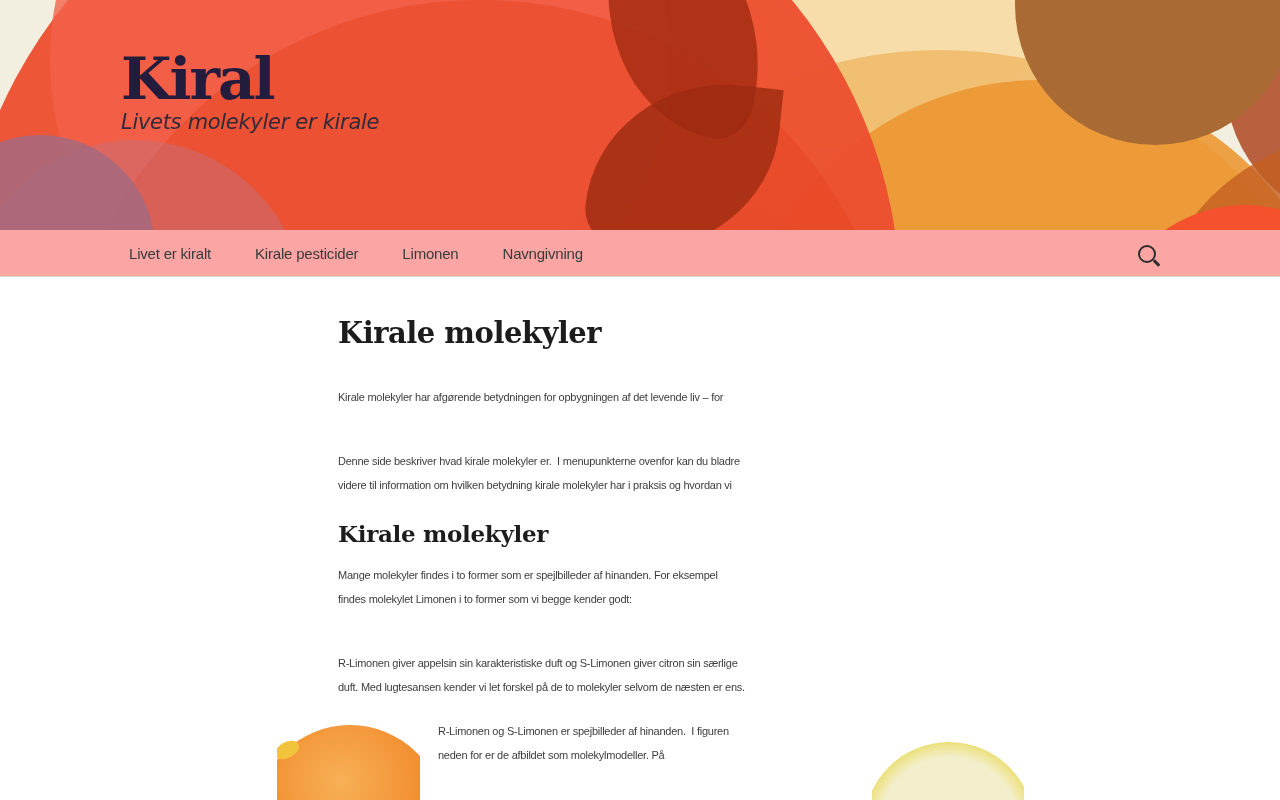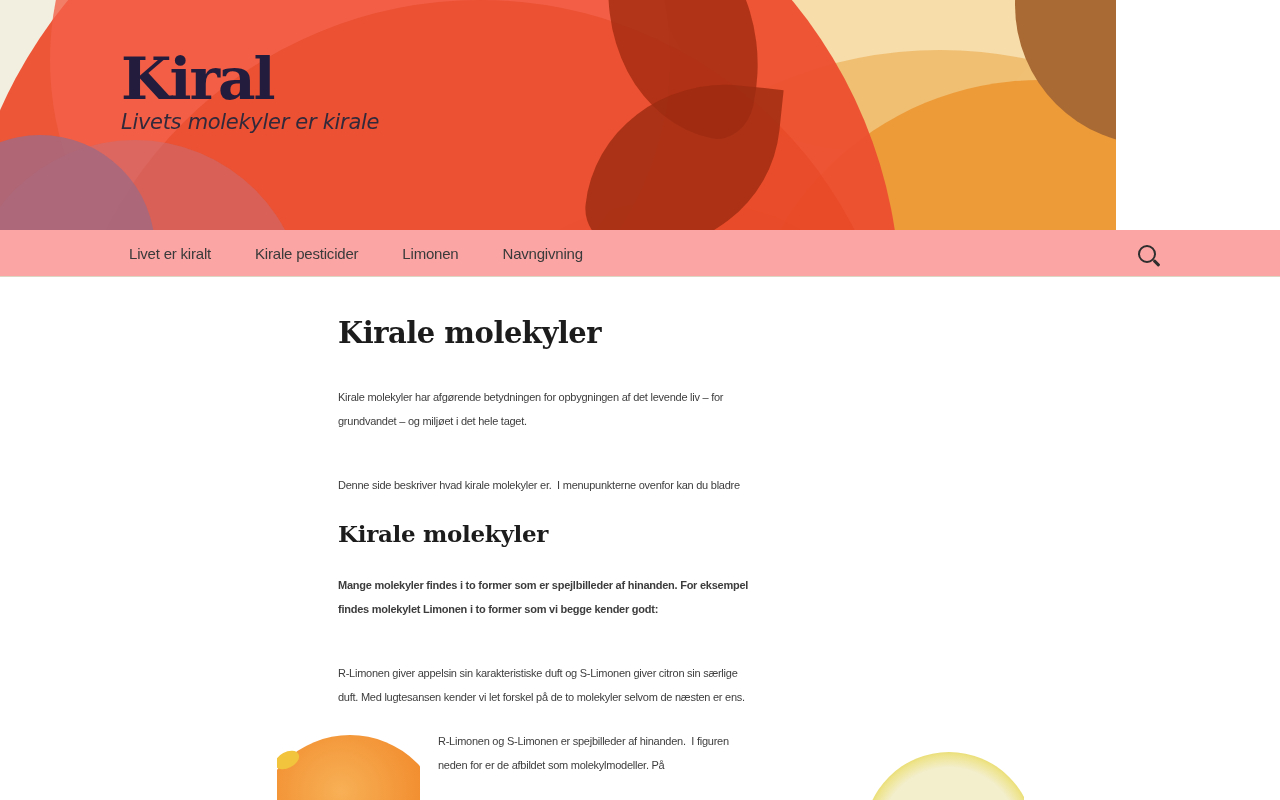--- a/index.html
+++ b/index.html
@@ -4,21 +4,21 @@
 <style>
   html,body{margin:0;padding:0;}
   body{
     width:1280px;height:800px;overflow:hidden;background:#ffffff;
     font-family:"Liberation Sans", sans-serif;color:#3d3d3d;
   }
   .page{position:relative;width:1280px;height:800px;overflow:hidden;background:#ffffff;}
 
   
   .site-header{
-    position:relative;width:1116px;height:230px;background:#f3efe0;overflow:hidden;
+    position:relative;width:1280px;height:230px;background:#f3efe0;overflow:hidden;
   }
   .shape{position:absolute;border-radius:50%;}
   .sh-peach   {left:650px; top:-270px;width:420px;height:420px;background:#f7d9a0;opacity:.85;}
   .sh-tan     {left:520px; top:50px;  width:840px;height:840px;background:#efbd6f;opacity:.95;}
   .sh-orange  {left:740px; top:80px;  width:600px;height:600px;background:#ec9733;opacity:.9;}
   .sh-gold    {left:430px; top:200px; width:500px;height:460px;background:#d8781e;opacity:.45;}
   .sh-redbig  {left:-40px; top:-170px;width:940px;height:940px;background:#ec4f30;opacity:.96;}
   .sh-salmon  {left:50px;  top:-250px;width:620px;height:620px;background:#f3614a;opacity:.8;}
   .sh-redlow  {left:60px;  top:0px;   width:840px;height:840px;background:#e64623;opacity:.55;}
   .petal-a    {position:absolute;left:598px;top:-75px;width:170px;height:205px;background:#a42c11;opacity:.82;border-radius:0 100% 25% 100%;transform:rotate(12deg);}
@@ -65,21 +65,21 @@
   .entry-title{
     margin:36px 0 0 0;font-family:"DejaVu Serif", serif;font-weight:700;
     font-size:29px;line-height:40px;letter-spacing:-0.5px;color:#1c1c1c;
   }
   .entry-sub{
     margin:20px 0 0 0;font-family:"DejaVu Serif", serif;font-weight:700;
     font-size:23px;line-height:34px;letter-spacing:-0.3px;color:#1c1c1c;
   }
   .para{margin-top:40px;}
   .para.first{margin-top:32px;}
-  .para.p3{margin-top:22px;font-weight:bold;}
+  .para.p3{margin-top:12px;}
   .ln{font-size:11px;line-height:24px;color:#3d3d3d;letter-spacing:-0.25px;white-space:nowrap;}
 
   
   .figure-row{
     position:relative;margin:10px 0 0 -61px;width:745px;display:flex;align-items:flex-start;
   }
   .photo{position:relative;width:143px;height:150px;overflow:hidden;flex:none;background:#ffffff;}
   .orange-fruit{position:absolute;left:-21px;top:16px;width:188px;height:188px;border-radius:50%;
     background:radial-gradient(circle at 45% 30%, #f8b056 0%, #f29133 45%, #ec7f1c 80%);}
   .orange-peel{position:absolute;left:-3px;top:33px;width:26px;height:16px;border-radius:50%;
@@ -128,25 +128,25 @@
       <span class="search-glyph"></span>
     </button>
   </nav>
 
   <main>
     <article class="article">
       <h1 class="entry-title">Kirale molekyler</h1>
 
       <div class="para first">
         <div class="ln">Kirale molekyler har afgørende betydningen for opbygningen af det levende liv – for</div>
-        <div class="ln">grundvandet – og miljøet i det hele taget.</div>
       </div>
 
       <div class="para">
         <div class="ln">Denne side beskriver hvad kirale molekyler er.&nbsp; I menupunkterne ovenfor kan du bladre</div>
+        <div class="ln">videre til information om hvilken betydning kirale molekyler har i praksis og hvordan vi</div>
       </div>
 
       <h2 class="entry-sub">Kirale molekyler</h2>
 
       <div class="para p3">
         <div class="ln">Mange molekyler findes i to former som er spejlbilleder af hinanden. For eksempel</div>
         <div class="ln">findes molekylet Limonen i to former som vi begge kender godt:</div>
       </div>
 
       <div class="para">

